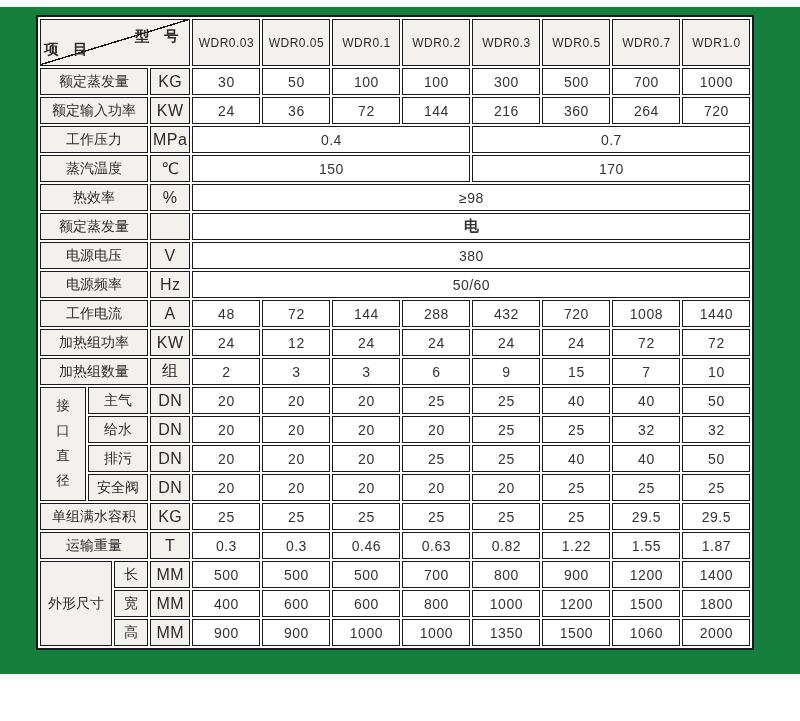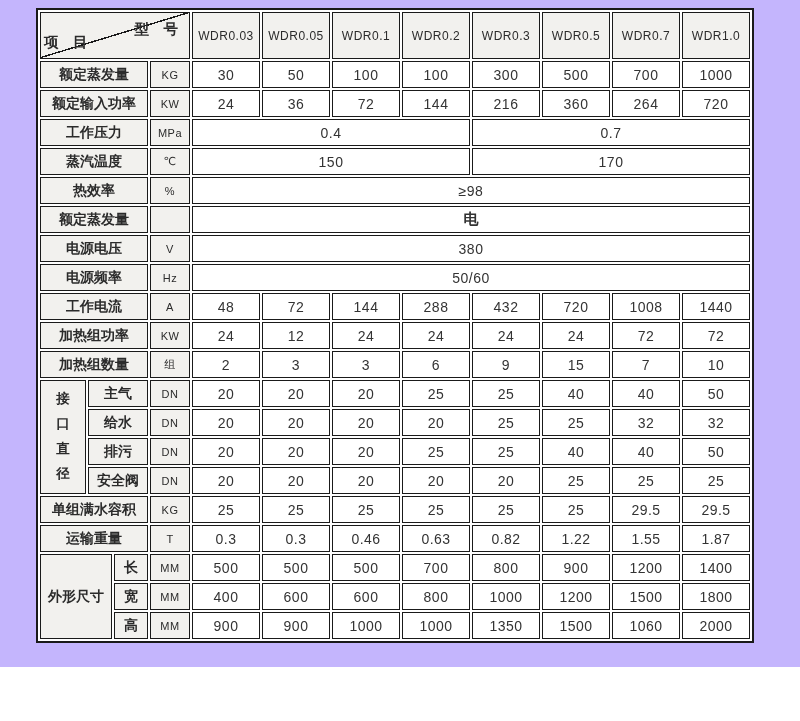--- a/index.html
+++ b/index.html
@@ -11,22 +11,23 @@
   html,body{margin:0;padding:0;}
   body{
     background:#ffffff;
     font-family:"Liberation Sans","DejaVu Sans",sans-serif;
     color:var(--text-c);
   }
   .wrap{
     position:relative;
     width:800px;
     height:667px;
-    background:#c4b5fd;
+    background:#15803d;
     overflow:hidden;
+    margin-top:7px;
   }
   table.spec{
     border-collapse:separate;
     border-spacing:2.5px;
     table-layout:fixed;
     margin:8px 0 0 36px;
     border:2px solid var(--border-c);
     background:#fff;
   }
   td,th{
@@ -59,33 +60,33 @@
   td.corner .tr{
     position:absolute; top:7px; right:11px;
     font-weight:700; font-size:14.5px;
   }
   td.corner .bl{
     position:absolute; bottom:6px; left:3px;
     font-weight:700; font-size:14.5px;
   }
   td.lbl{
     background:var(--gray-bg);
-    font-weight:700;
+    font-weight:400;
     font-size:14px;
   }
   td.lbl.sub{font-size:14px;}
   td.lbl.vert{
     line-height:1.85;
     font-size:13.5px;
     white-space:normal;
     padding:0;
   }
   td.unit{
     background:var(--gray-bg);
-    font-size:11px;
+    font-size:16px;
     font-weight:400;
     letter-spacing:0.5px;
   }
   td.val{
     background:var(--cell-bg);
     font-size:14px;
     font-weight:400;
     color:#333;
     letter-spacing:0.5px;
   }

